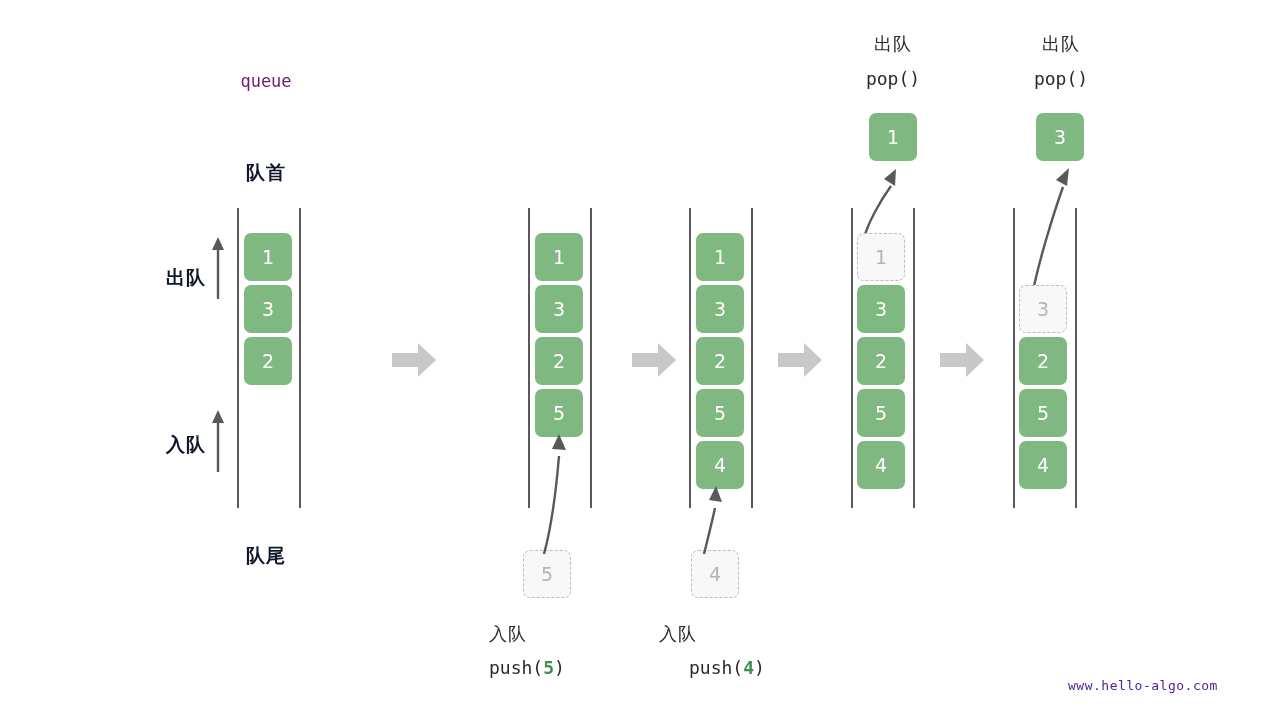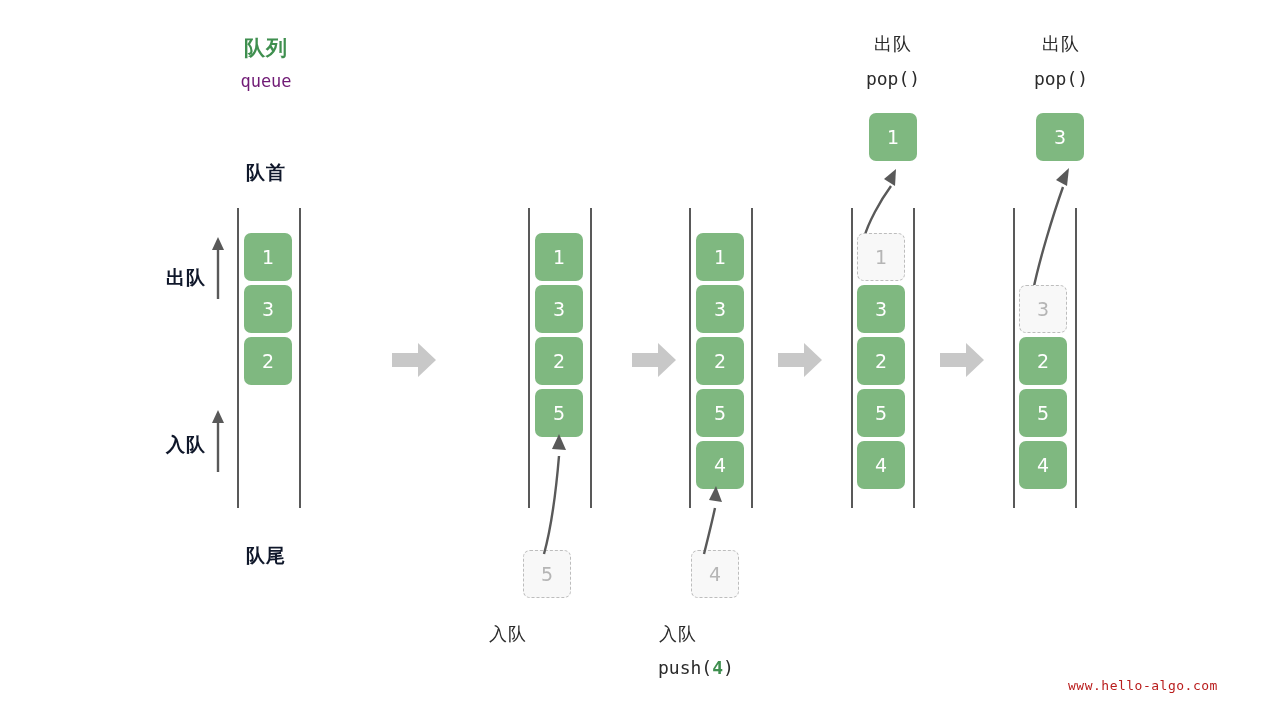--- a/index.html
+++ b/index.html
@@ -34,21 +34,21 @@
     font-size: 18px; color: #2b2b2b; font-weight: normal;
     letter-spacing: 1px; text-align: center; white-space: nowrap;
   }
   .op-code {
     font-family: "DejaVu Sans Mono", "Liberation Mono", monospace;
     font-size: 18px; color: #2b2b2b; text-align: center; white-space: nowrap;
   }
   .op-code .num { color: #3f8f4f; font-weight: bold; }
   .watermark {
     font-family: "DejaVu Sans Mono", "Liberation Mono", monospace;
-    font-size: 13px; color: #b91c1c; letter-spacing: 0.5px; white-space: nowrap;
+    font-size: 13px; color: #4c1d95; letter-spacing: 0.5px; white-space: nowrap;
   }
 
   
   .rail {
     width: 1.6px; background: #595959;
   }
 
   
   .cell {
     width: 48px; height: 48px;
@@ -72,21 +72,20 @@
   
   .dir-arrow { width: 16px; height: 62px; }
 
   svg { display: block; overflow: visible; }
 </style>
 </head>
 <body>
 
 <div id="stage">
 
-  <div class="abs title-cn" style="left:196px; top:34px; width:140px;">队列</div>
   <div class="abs title-en" style="left:196px; top:71px; width:140px;">queue</div>
 
   <div class="abs label-cn-bold" style="left:196px; top:160px; width:140px;">队首</div>
   <div class="abs label-cn-bold" style="left:196px; top:543px; width:140px;">队尾</div>
 
   <div class="abs label-cn-bold" style="left:144px; top:265px; width:62px; text-align:right;">出队</div>
   <div class="abs dir-arrow" style="left:210px; top:237px;">
     <svg width="16" height="62" viewBox="0 0 16 62">
       <line x1="8" y1="62" x2="8" y2="10" stroke="#595959" stroke-width="2.4"></line>
       <polygon points="8,0 14,13 2,13" fill="#595959"></polygon>
@@ -125,20 +124,21 @@
   <div class="abs cell ghost" style="left:523px; top:550px;">5</div>
 
   <div class="abs" style="left:520px; top:432px;">
     <svg width="70" height="125" viewBox="0 0 70 125">
       <path d="M 24 122 C 30 100, 36 60, 39 24" stroke="#595959" stroke-width="2.4" fill="none"></path>
       <polygon points="39,2 46,18 32,17" fill="#595959"></polygon>
     </svg>
   </div>
 
   <div class="abs op-cn" style="left:489px; top:622px; width:150px; text-align:left;">入队</div>
+  <div class="abs op-code" style="left:489px; top:657px; width:180px; text-align:left;"><span>push(</span><span class="num">5</span><span>)</span></div>
 
   <div class="abs flow-arrow" style="left:632px; top:343px;">
     <svg width="44" height="34" viewBox="0 0 44 34">
       <polygon points="0,10 26,10 26,0 44,17 26,34 26,24 0,24" fill="#c8c8c8"></polygon>
     </svg>
   </div>
 
   <div class="abs rail" style="left:689px; top:208px; height:300px;"></div>
   <div class="abs rail" style="left:751px; top:208px; height:300px;"></div>
 
@@ -151,21 +151,21 @@
   <div class="abs cell ghost" style="left:691px; top:550px;">4</div>
 
   <div class="abs" style="left:690px; top:484px;">
     <svg width="60" height="72" viewBox="0 0 60 72">
       <path d="M 14 70 C 18 54, 22 38, 25 24" stroke="#595959" stroke-width="2.4" fill="none"></path>
       <polygon points="26,2 32,18 19,16" fill="#595959"></polygon>
     </svg>
   </div>
 
   <div class="abs op-cn" style="left:659px; top:622px; width:150px; text-align:left;">入队</div>
-  <div class="abs op-code" style="left:658px; top:657px; width:180px; text-align:left;"><span>push(</span><span class="num">4</span><span>)</span></div>
+  <div class="abs op-code" style="left:689px; top:657px; width:180px; text-align:left;"><span>push(</span><span class="num">4</span><span>)</span></div>
 
   <div class="abs flow-arrow" style="left:778px; top:343px;">
     <svg width="44" height="34" viewBox="0 0 44 34">
       <polygon points="0,10 26,10 26,0 44,17 26,34 26,24 0,24" fill="#c8c8c8"></polygon>
     </svg>
   </div>
 
   <div class="abs op-cn" style="left:818px; top:32px; width:150px; text-align:center;">出队</div>
   <div class="abs op-code" style="left:818px; top:68px; width:150px; text-align:center;">pop()</div>
 

